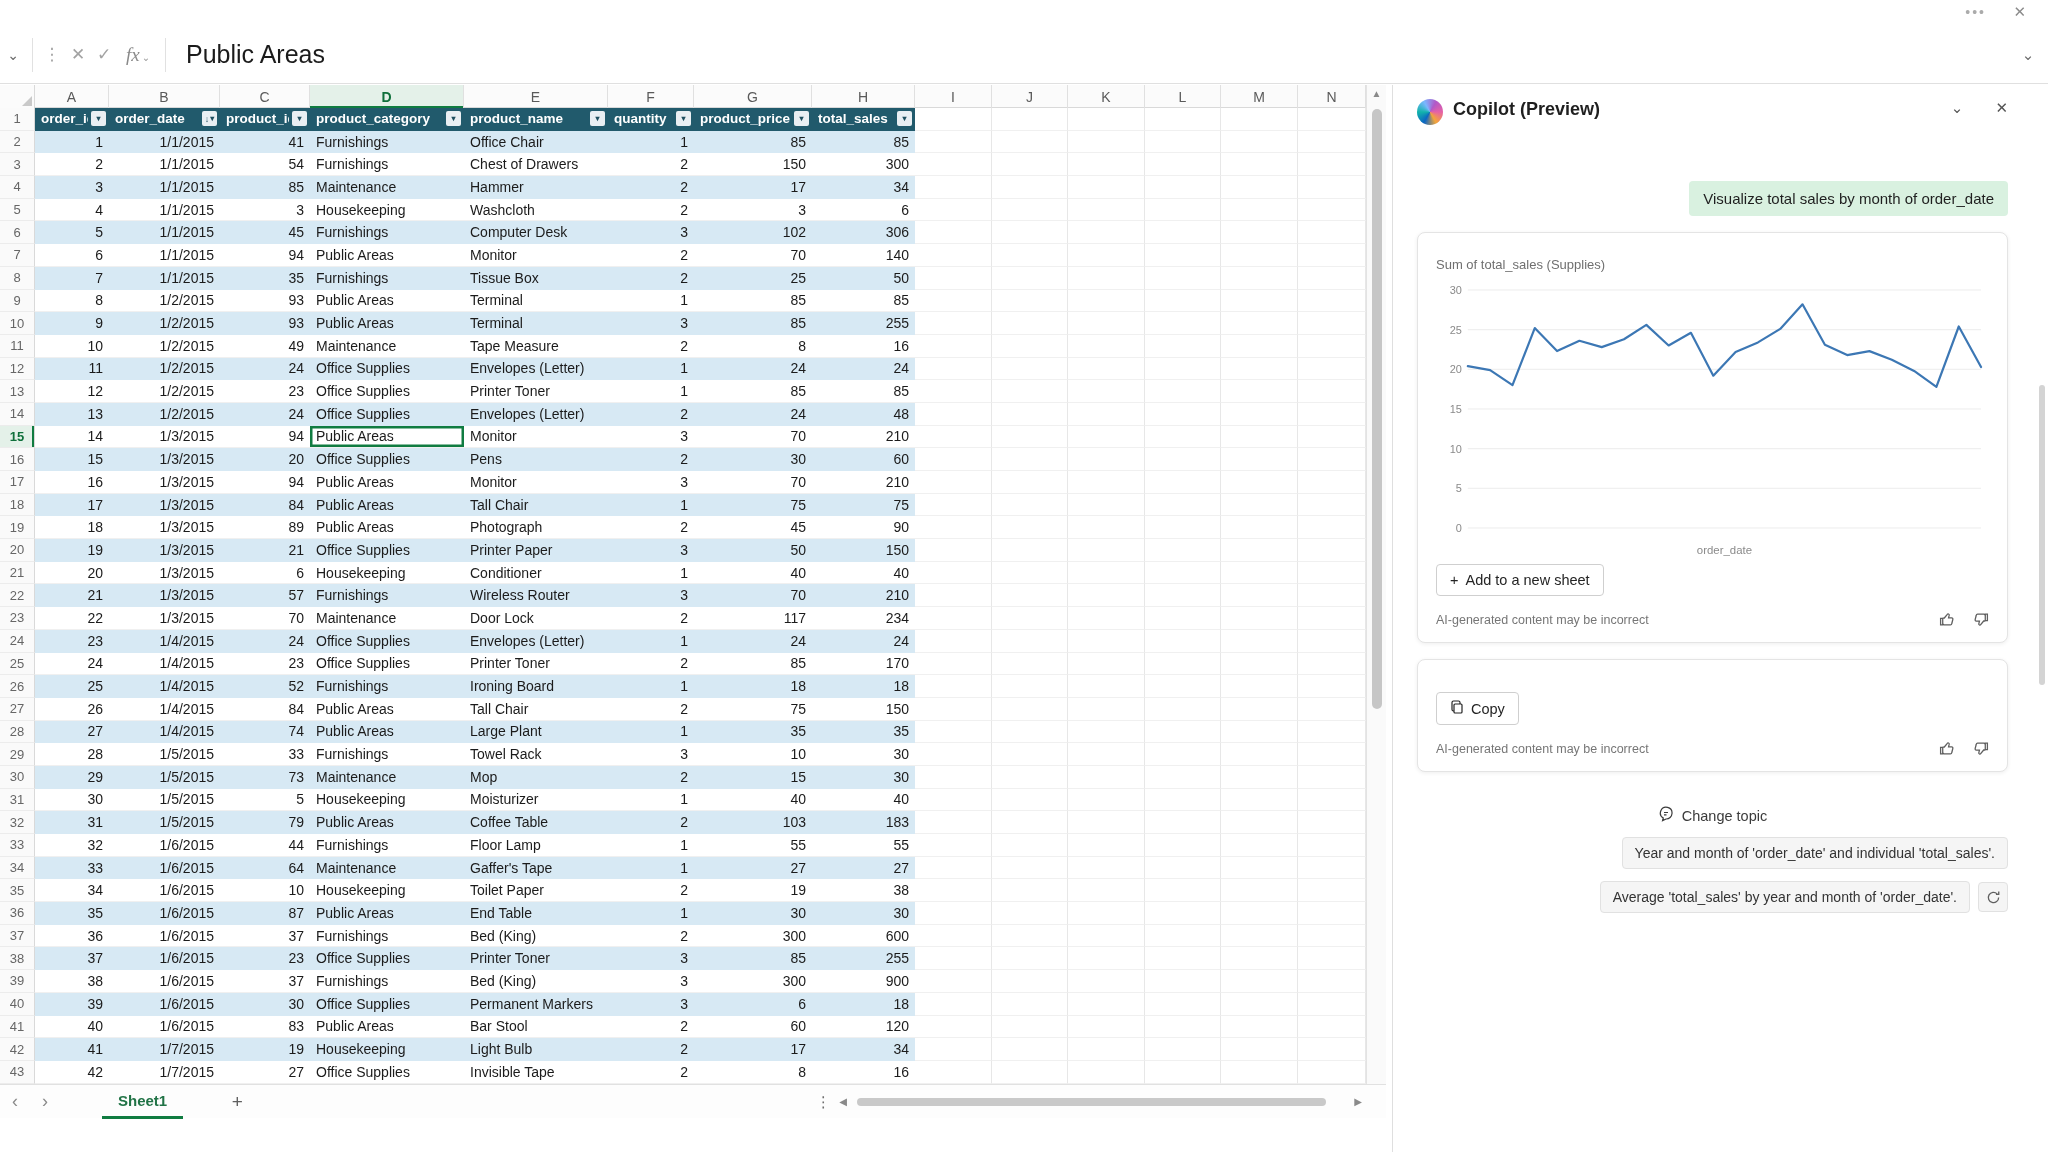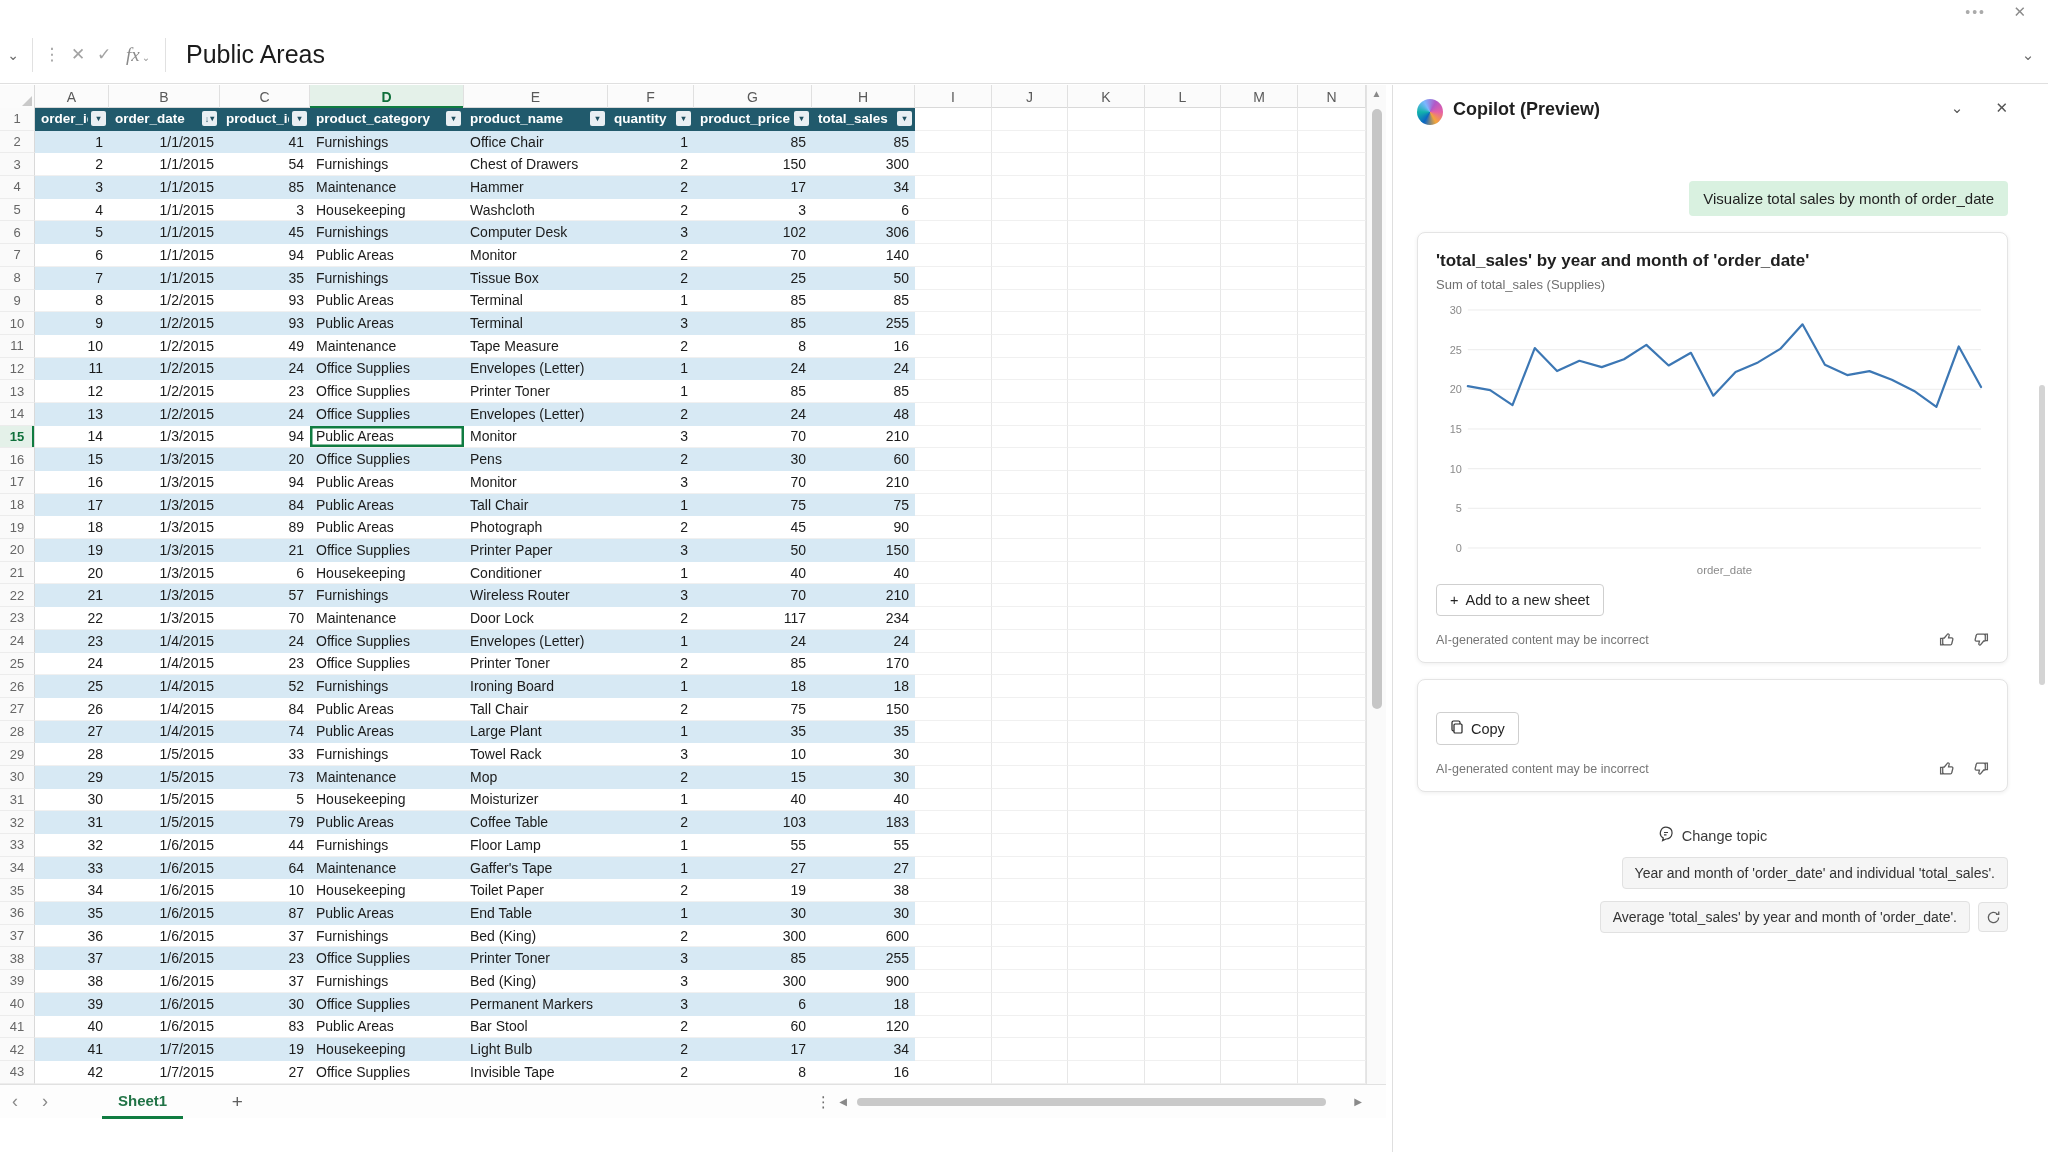--- a/index.html
+++ b/index.html
@@ -945,21 +945,20 @@
   <div class="cop-head">
     <div class="clogo"></div>
     <div class="cop-title">Copilot (Preview)</div>
     <div class="cop-hicon">⌄</div>
     <div class="cop-hicon">✕</div>
   </div>
 
   <div class="userchip">Visualize total sales by month of order_date</div>
 
   <div class="card">
-    <div class="card-title">'total_sales' by year and month of 'order_date'</div>
     <div class="card-sub">Sum of total_sales (Supplies)</div>
     <svg id="chart-svg" viewBox="0 0 556 286" preserveAspectRatio="none">
         <line x1="32" x2="548" y1="250.0" y2="250.0" stroke="#ececec" stroke-width="1"></line>
         <text x="26" y="254" text-anchor="end" font-size="11" fill="#8a8a8a" font-family="Liberation Sans,sans-serif">0</text>
         <line x1="32" x2="548" y1="210.3" y2="210.3" stroke="#ececec" stroke-width="1"></line>
         <text x="26" y="214.3" text-anchor="end" font-size="11" fill="#8a8a8a" font-family="Liberation Sans,sans-serif">5</text>
         <line x1="32" x2="548" y1="170.7" y2="170.7" stroke="#ececec" stroke-width="1"></line>
         <text x="26" y="174.7" text-anchor="end" font-size="11" fill="#8a8a8a" font-family="Liberation Sans,sans-serif">10</text>
         <line x1="32" x2="548" y1="131.0" y2="131.0" stroke="#ececec" stroke-width="1"></line>
         <text x="26" y="135" text-anchor="end" font-size="11" fill="#8a8a8a" font-family="Liberation Sans,sans-serif">15</text>

